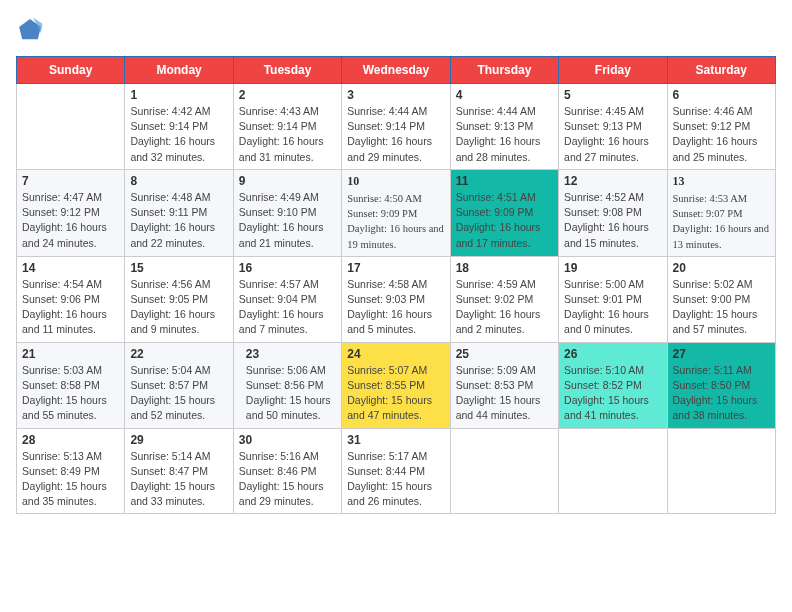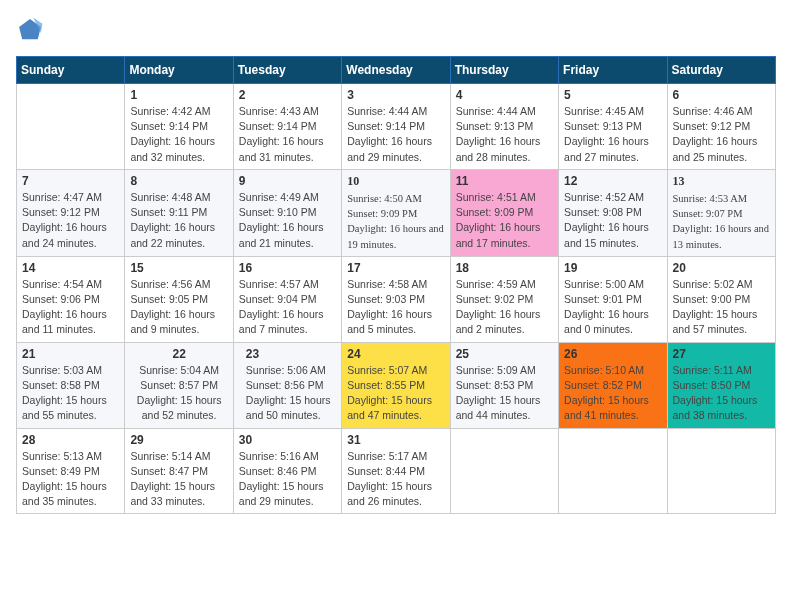--- a/index.html
+++ b/index.html
@@ -49,24 +49,24 @@
     .title-location {
       font-size: 15px;
       color: #555;
     }
     .calendar {
       width: 100%;
       border-collapse: collapse;
       font-size: 11px;
     }
     .calendar th {
-      background-color: #0c4a6e;
+      background-color: #ef4444;
       color: #fff;
       padding: 6px 4px;
-      text-align: left;
+      text-align: center;
       font-size: 12px;
       font-weight: bold;
       border: 1px solid #2a6ebb;
     }
     .calendar td {
       border: 1px solid #ccc;
       vertical-align: top;
       padding: 4px 5px;
       min-height: 80px;
       width: calc(100% / 7);
@@ -162,21 +162,21 @@
           <div class="day-detail">Sunrise: 4:48 AM<br>Sunset: 9:11 PM<br>Daylight: 16 hours and 22 minutes.</div>
         </td>
         <td style="background: rgb(245, 247, 250);">
           <span class="day-number">9</span>
           <div class="day-detail">Sunrise: 4:49 AM<br>Sunset: 9:10 PM<br>Daylight: 16 hours and 21 minutes.</div>
         </td>
         <td style="background: rgb(245, 247, 250); font-family: Liberation Serif, serif;">
           <span class="day-number">10</span>
           <div class="day-detail">Sunrise: 4:50 AM<br>Sunset: 9:09 PM<br>Daylight: 16 hours and 19 minutes.</div>
         </td>
-        <td style="background: #f9a8d4;">
+        <td style="background: #14b8a6;">
           <span class="day-number">11</span>
           <div class="day-detail">Sunrise: 4:51 AM<br>Sunset: 9:09 PM<br>Daylight: 16 hours and 17 minutes.</div>
         </td>
         <td style="background: rgb(245, 247, 250);">
           <span class="day-number">12</span>
           <div class="day-detail">Sunrise: 4:52 AM<br>Sunset: 9:08 PM<br>Daylight: 16 hours and 15 minutes.</div>
         </td>
         <td style="background: rgb(245, 247, 250); font-family: Liberation Serif, serif;">
           <span class="day-number">13</span>
           <div class="day-detail">Sunrise: 4:53 AM<br>Sunset: 9:07 PM<br>Daylight: 16 hours and 13 minutes.</div>
@@ -210,37 +210,37 @@
         <td>
           <span class="day-number">20</span>
           <div class="day-detail">Sunrise: 5:02 AM<br>Sunset: 9:00 PM<br>Daylight: 15 hours and 57 minutes.</div>
         </td>
       </tr>
       <tr>
         <td style="background: rgb(245, 247, 250);">
           <span class="day-number">21</span>
           <div class="day-detail">Sunrise: 5:03 AM<br>Sunset: 8:58 PM<br>Daylight: 15 hours and 55 minutes.</div>
         </td>
-        <td style="background: rgb(245, 247, 250); text-align: center;">
+        <td style="background: rgb(245, 247, 250);">
           <span class="day-number">22</span>
           <div class="day-detail">Sunrise: 5:04 AM<br>Sunset: 8:57 PM<br>Daylight: 15 hours and 52 minutes.</div>
         </td>
         <td style="background: rgb(245, 247, 250); padding-left: 12px;">
           <span class="day-number">23</span>
           <div class="day-detail">Sunrise: 5:06 AM<br>Sunset: 8:56 PM<br>Daylight: 15 hours and 50 minutes.</div>
         </td>
         <td style="background: #fde047;">
           <span class="day-number">24</span>
           <div class="day-detail">Sunrise: 5:07 AM<br>Sunset: 8:55 PM<br>Daylight: 15 hours and 47 minutes.</div>
         </td>
         <td style="background: rgb(245, 247, 250);">
           <span class="day-number">25</span>
           <div class="day-detail">Sunrise: 5:09 AM<br>Sunset: 8:53 PM<br>Daylight: 15 hours and 44 minutes.</div>
         </td>
-        <td style="background: #f97316;">
+        <td style="background: #5eead4;">
           <span class="day-number">26</span>
           <div class="day-detail">Sunrise: 5:10 AM<br>Sunset: 8:52 PM<br>Daylight: 15 hours and 41 minutes.</div>
         </td>
         <td style="background: #14b8a6;">
           <span class="day-number">27</span>
           <div class="day-detail">Sunrise: 5:11 AM<br>Sunset: 8:50 PM<br>Daylight: 15 hours and 38 minutes.</div>
         </td>
       </tr>
       <tr>
         <td>

